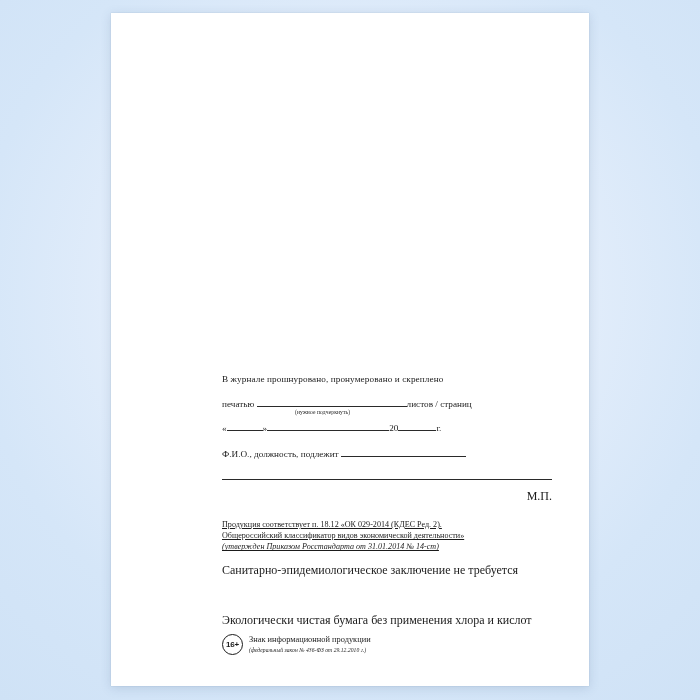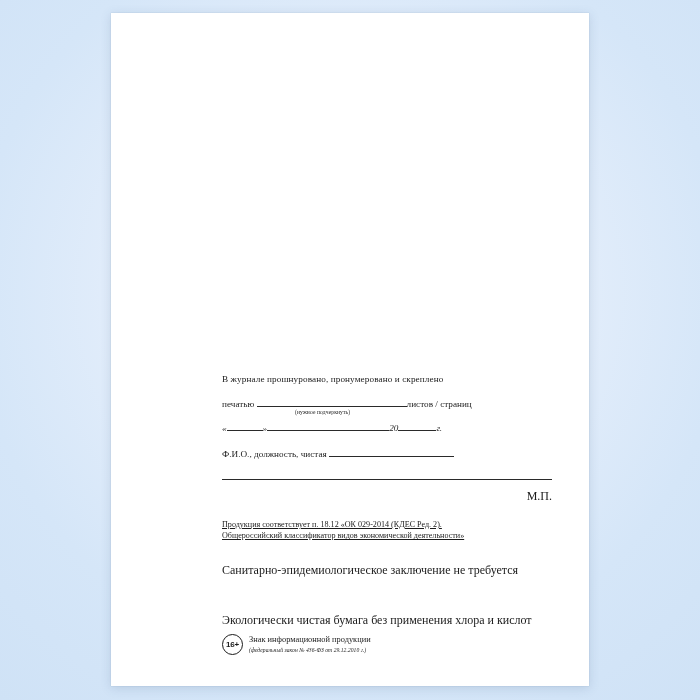--- a/index.html
+++ b/index.html
@@ -42,21 +42,21 @@
     height: 673px;
     color: #1b1b1b;
   }
   .blk {
     position: absolute;
     left: 111px;
     width: 330px;
   }
   .line1 { top: 361px; font-size: 9.2px; letter-spacing: 0.1px; }
   .line2 { top: 386px; font-size: 9.2px; }
-  .line3 { top: 410px; font-size: 9.2px; font-style: italic; }
+  .line3 { top: 410px; font-size: 9.2px; }
   .line4 { top: 436px; font-size: 9.2px; }
   .mp    { top: 476px; font-size: 12px; text-align: right; width: 330px; }
 
   .rule {
     display: inline-block;
     border-bottom: 0.8px solid #2a2a2a;
     height: 0.7em;
     vertical-align: baseline;
   }
   .sub {
@@ -139,31 +139,32 @@
         <span>печатью</span>
         <span class="rule" style="width:150px"></span><span>листов / страниц</span>
       </div>
       <div class="sub">(нужное подчеркнуть)</div>
 
       <div class="blk line3">
         <span>«</span><span class="rule" style="width:36px"></span><span>»</span><span class="rule" style="width:122px"></span><span>20</span><span class="rule" style="width:38px"></span><span>г.</span>
       </div>
 
       <div class="blk line4">
-        <span>Ф.И.О., должность, чистая</span>
+        <span>Ф.И.О., должность, подлежит</span>
         <span class="rule" style="width:125px"></span>
       </div>
 
       <div class="longrule"></div>
 
       <div class="blk mp">М.П.</div>
 
       <div class="para p1">
         <div>Продукция соответствует п. 18.12 «ОК 029-2014 (КДЕС Ред. 2).</div>
         <div>Общероссийский классификатор видов экономической деятельности»</div>
+        <div class="it">(утвержден Приказом Росстандарта от 31.01.2014 № 14-ст)</div>
       </div>
 
       <div class="para p2">Санитарно-эпидемиологическое заключение не требуется</div>
       <div class="para p4">Экологически чистая бумага без применения хлора и кислот</div>
 
       <div class="agemark">
         <div class="badge">16+</div>
         <div class="agetext">
           <span class="nowrap">Знак информационной продукции</span>
           <span class="small">(федеральный закон № 436-ФЗ от 29.12.2010 г.)</span>

